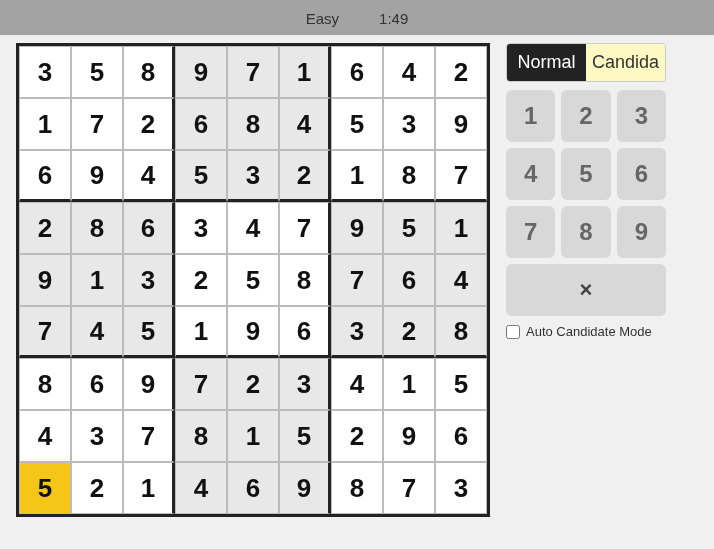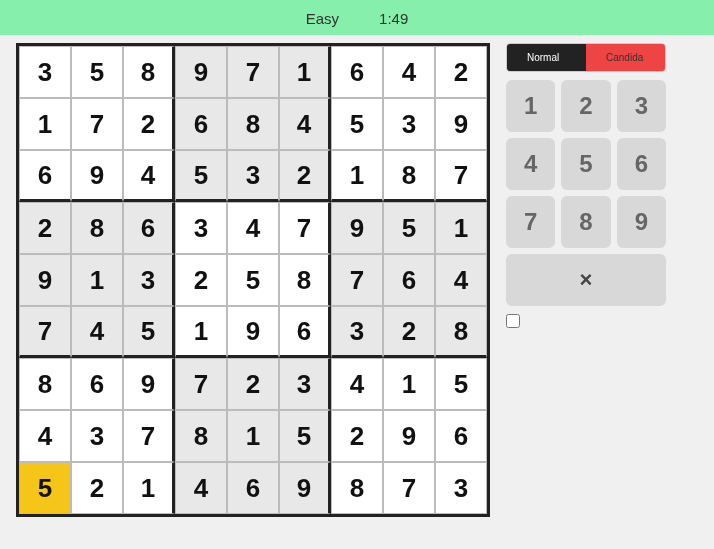--- a/index.html
+++ b/index.html
@@ -14,21 +14,21 @@
       overflow: hidden;
     }
 
     #header {
       display: flex;
       justify-content: center;
       align-items: center;
       gap: 40px;
       padding: 10px 0 8px;
       width: 100%;
-      background: #86efac;
+      background: #a3a3a3;
     }
 
     #header span {
       font-size: 15px;
       color: #333;
     }
 
     #main-area {
       display: flex;
       flex-direction: row;
@@ -89,35 +89,35 @@
     #mode-toggle {
       display: flex;
       border-radius: 4px;
       overflow: hidden;
       border: 1px solid #ccc;
       width: 100%;
     }
 
     .mode-btn {
       flex: 1;
-      padding: 8px 20px;
-      text-align: left;
-      font-size: 10px;
+      padding: 8px 4px;
+      text-align: center;
+      font-size: 18px;
       cursor: pointer;
       border: none;
       outline: none;
     }
 
     .mode-btn.active {
       background: #222;
       color: #fff;
     }
 
     .mode-btn.inactive {
-      background: #ef4444;
+      background: #fef9c3;
       color: #333;
     }
 
     #numpad {
       display: grid;
       grid-template-columns: repeat(3, 1fr);
       gap: 6px;
       width: 100%;
     }
 
@@ -273,15 +273,16 @@
         <button class="num-btn">5</button>
         <button class="num-btn">6</button>
         <button class="num-btn">7</button>
         <button class="num-btn">8</button>
         <button class="num-btn">9</button>
         <button id="delete-btn">×</button>
       </div>
 
     <div id="auto-candidate">
       <input type="checkbox" id="auto-cand" style="">
+      <label for="auto-cand">Auto Candidate Mode</label>
     </div>
   </div>
 </div>
 
 </body></html>

